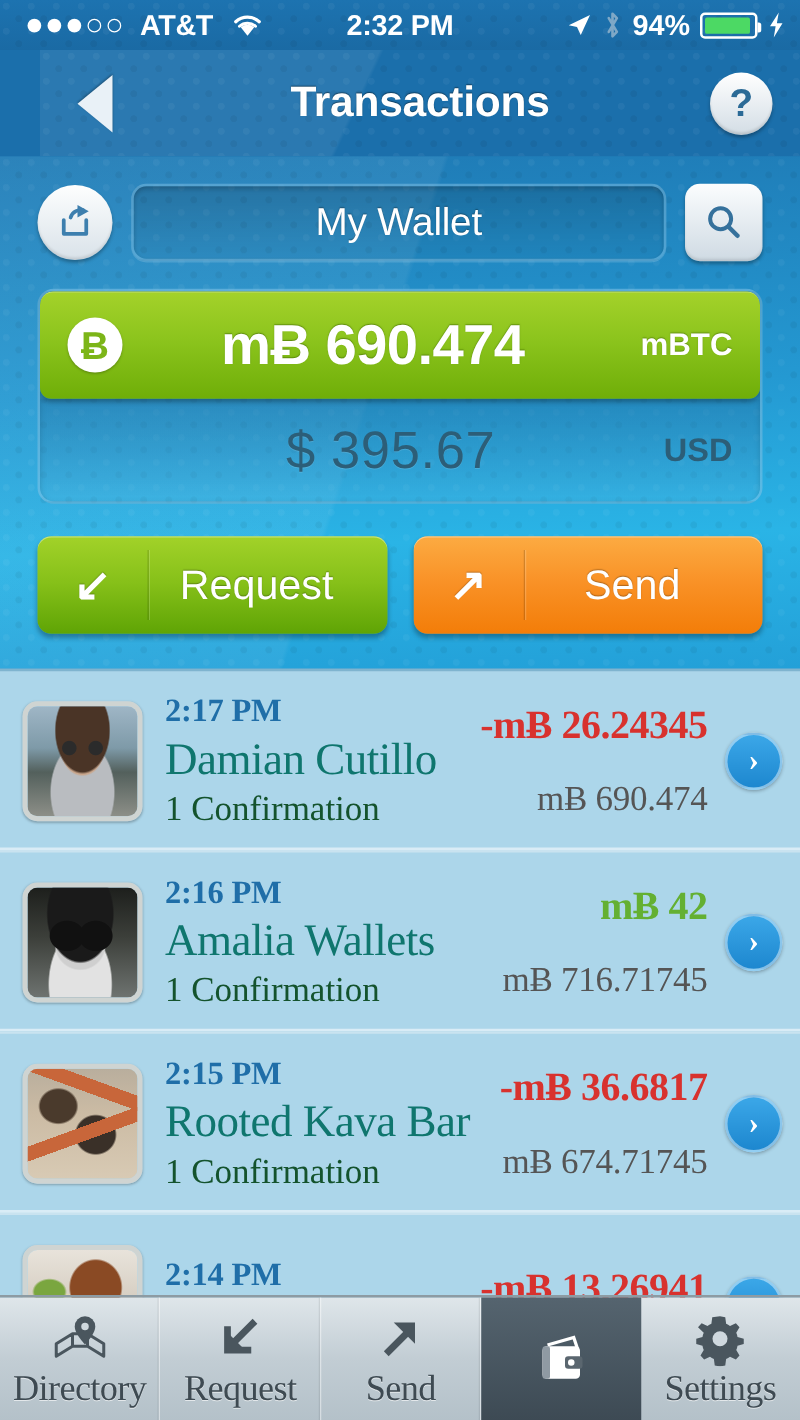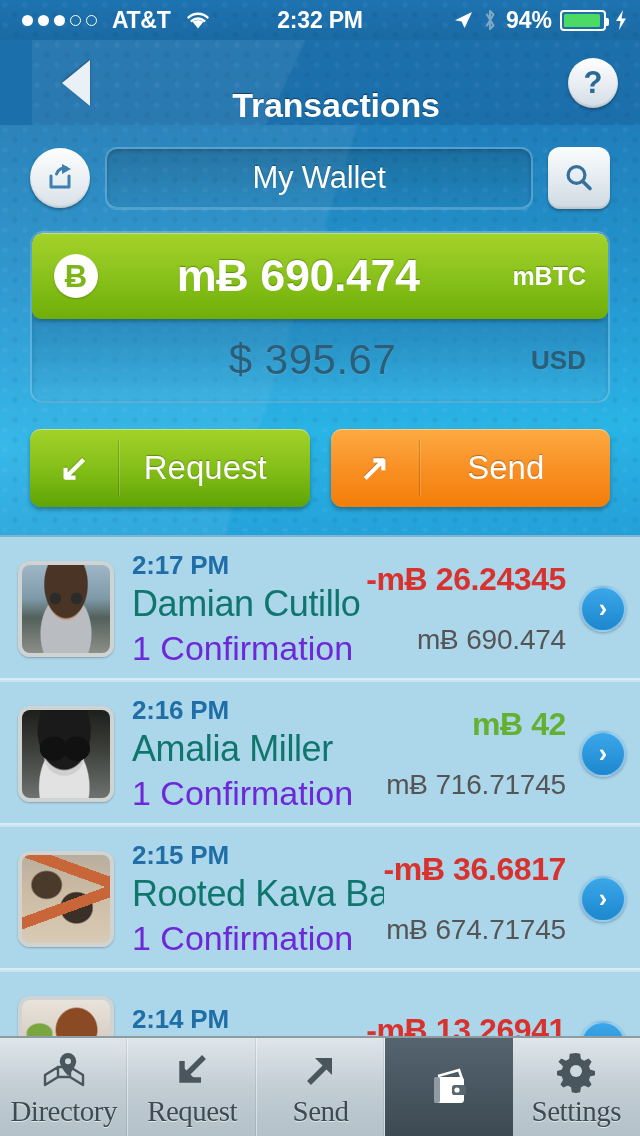--- a/index.html
+++ b/index.html
@@ -43,21 +43,21 @@
   .battery i { display:block; height:100%; background:#4cd964; border-radius:1.5px; }
   .battery:after {
     content:""; position:absolute; right:-5px; top:6px;
     width:3px; height:8px; background:#fff; border-radius:0 2px 2px 0;
   }
 
   
   .navbar {
     position:relative; height:85px;
     background:linear-gradient(180deg,#1f79b5 0%,#14denone 0%,#1a6ca6 100%);
-    display:flex; align-items:flex-end; justify-content:center; overflow:hidden;margin-left:32px;
+    display:flex; align-items:center; justify-content:center; overflow:hidden;margin-left:32px;
   }
   .navbar:before {
     content:""; position:absolute; inset:0;
     background:linear-gradient(115deg, rgba(255,255,255,.07) 0 42%, rgba(255,255,255,0) 42.5%);
   }
   .nav-title {
     color:#fff; font-size:34px; font-weight:bold; letter-spacing:-.2px;
     text-shadow:0 -1px 1px rgba(0,0,0,.45); position:relative;
   }
   .back-arrow {
@@ -171,34 +171,35 @@
   
   .tx-list {
     position:relative; height:601px; background:#acd6ea; overflow:hidden;
     border-top:2px solid #7fb4cf;
   }
   .tx-row {
     position:relative; height:145px; display:flex; align-items:center;
     padding:0 14px 0 18px; border-bottom:2px solid #c9e3f0;
     box-shadow:inset 0 -3px 0 -1px rgba(255,255,255,.55);
     cursor:pointer;
+    font-family:Liberation Serif, serif;
   }
   .tx-avatar {
     width:96px; height:96px; flex:0 0 96px; border-radius:12px;
     border:4px solid #cfd4d2; overflow:hidden; position:relative;
     box-shadow:0 1px 2px rgba(0,0,0,.25);
   }
   .tx-avatar .ph { position:absolute; inset:0; }
   .tx-mid { flex:1; padding-left:18px; min-width:0; }
   .tx-time { color:#1f6ea8; font-size:26px; font-weight:bold; letter-spacing:-.2px; }
   .tx-name {
     color:#0f766e; font-size:36px; letter-spacing:-.4px; margin-top:2px;
     white-space:nowrap; overflow:hidden;
   }
-  .tx-conf { color:#6d28d9; font-size:34px; margin-top:4px; }
+  .tx-conf { color:#14532d; font-size:28px; margin-top:4px; }
   .tx-right { text-align:right; padding-right:8px; }
   .tx-amt { font-size:32px; font-weight:bold; letter-spacing:-.4px; white-space:nowrap; }
   .tx-amt.neg { color:#d8322e; }
   .tx-amt.pos { color:#64b032; }
   .tx-bal { color:#555; font-size:28px; margin-top:26px; letter-spacing:-.2px; white-space:nowrap; }
   .tx-chev {
     width:46px; height:46px; flex:0 0 46px; border-radius:50%; margin-left:6px;
     background:linear-gradient(180deg,#3ba7e8 0%,#1d87cf 100%);
     border:2px solid rgba(255,255,255,.45);
     display:flex; align-items:center; justify-content:center;
@@ -358,21 +359,21 @@
     </div>
 
     <div class="tx-row">
       <div class="tx-avatar">
         <div class="ph" style="background:linear-gradient(180deg,#1d1f1c 0%,#3c3f3a 45%,#6e7370 100%);"></div>
         <div class="ph" style="background:radial-gradient(ellipse at 48% 52%, #cfcfcf 0 30%, transparent 32%), radial-gradient(ellipse at 48% 88%, #e2e2e2 0 38%, transparent 40%);"></div>
         <div class="ph" style="background:radial-gradient(ellipse at 36% 44%, #111 0 17%, transparent 18%), radial-gradient(ellipse at 62% 44%, #111 0 17%, transparent 18%), radial-gradient(ellipse at 48% 24%, #1a1a1a 0 40%, transparent 42%);"></div>
       </div>
       <div class="tx-mid">
         <div class="tx-time">2:16 PM</div>
-        <div class="tx-name">Amalia Miller</div>
+        <div class="tx-name">Amalia Wallets</div>
         <div class="tx-conf">1 Confirmation</div>
       </div>
       <div class="tx-right">
         <div class="tx-amt pos">mɃ 42</div>
         <div class="tx-bal">mɃ 716.71745</div>
       </div>
       <div class="tx-chev">›</div>
     </div>
 
     <div class="tx-row">

